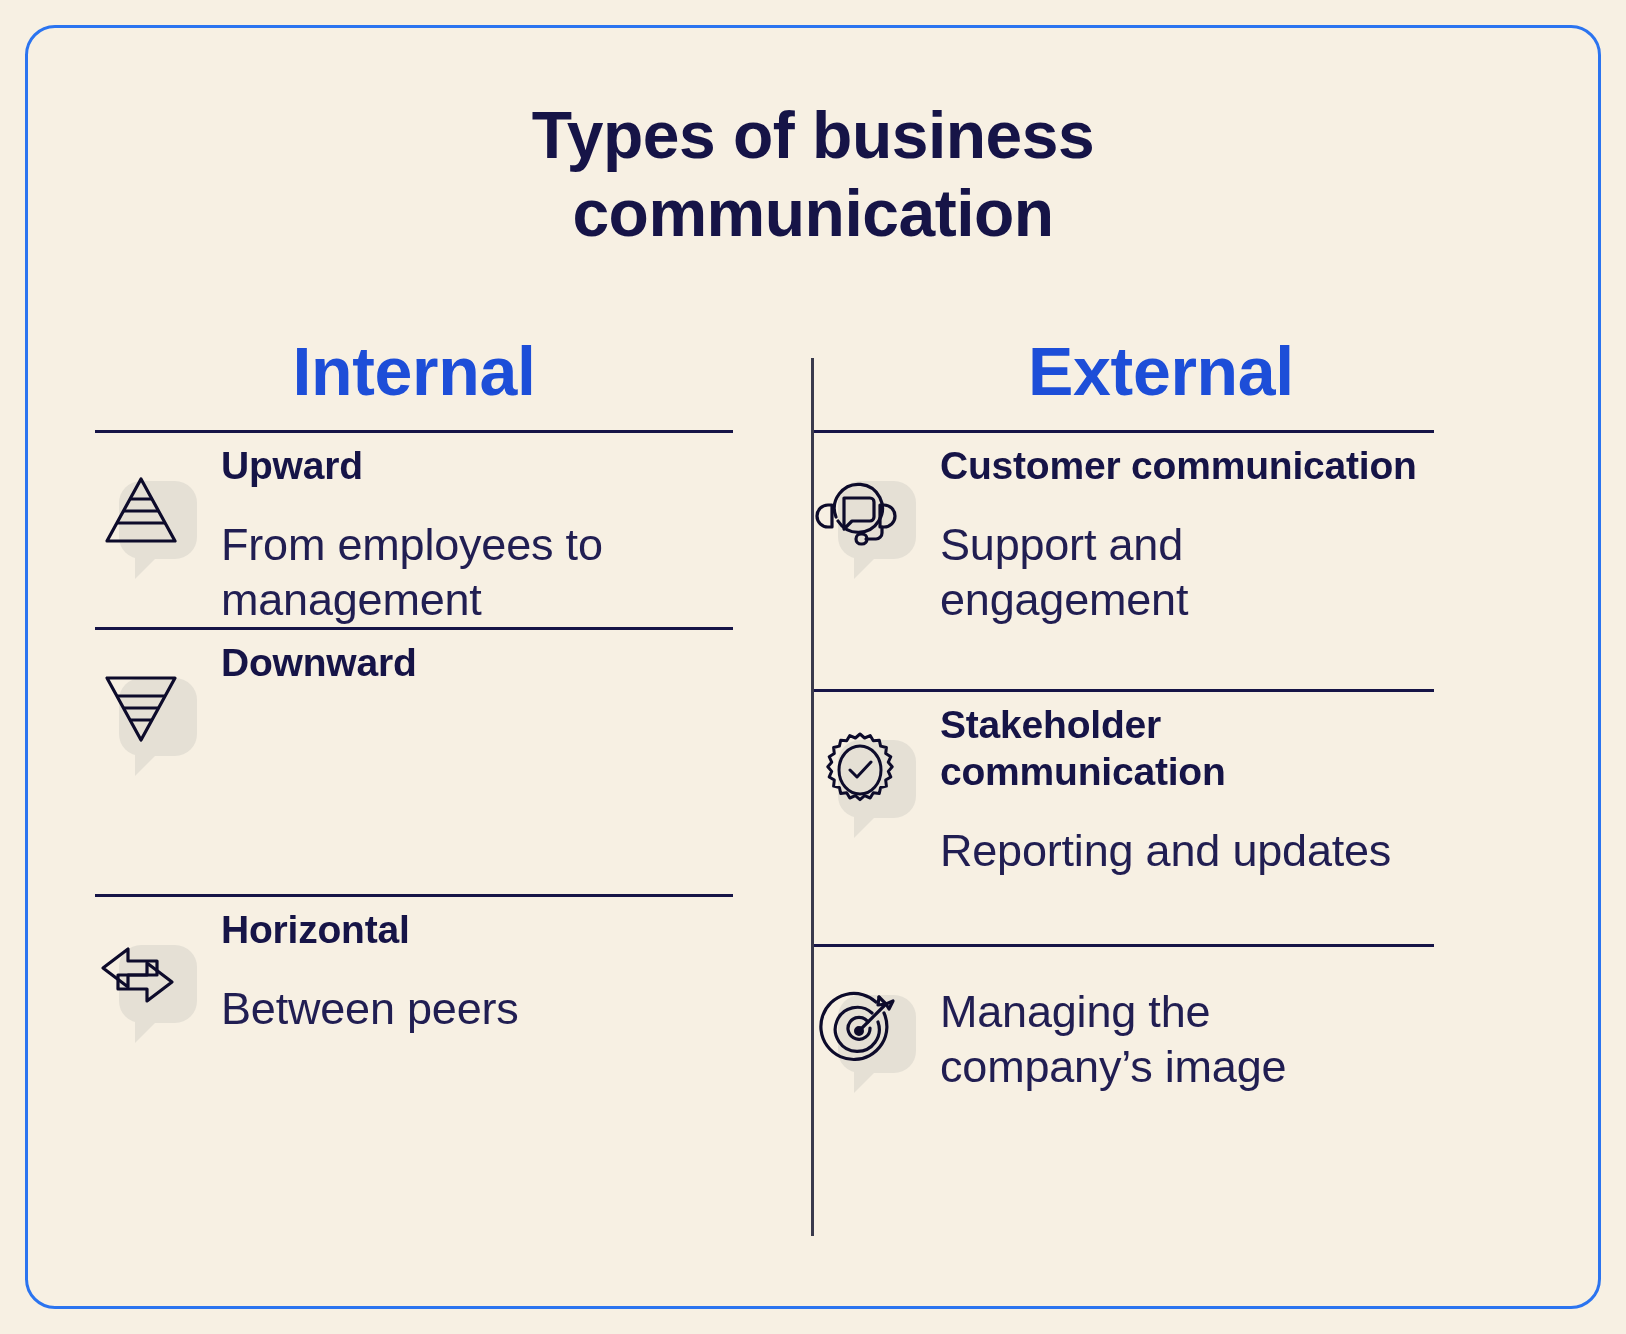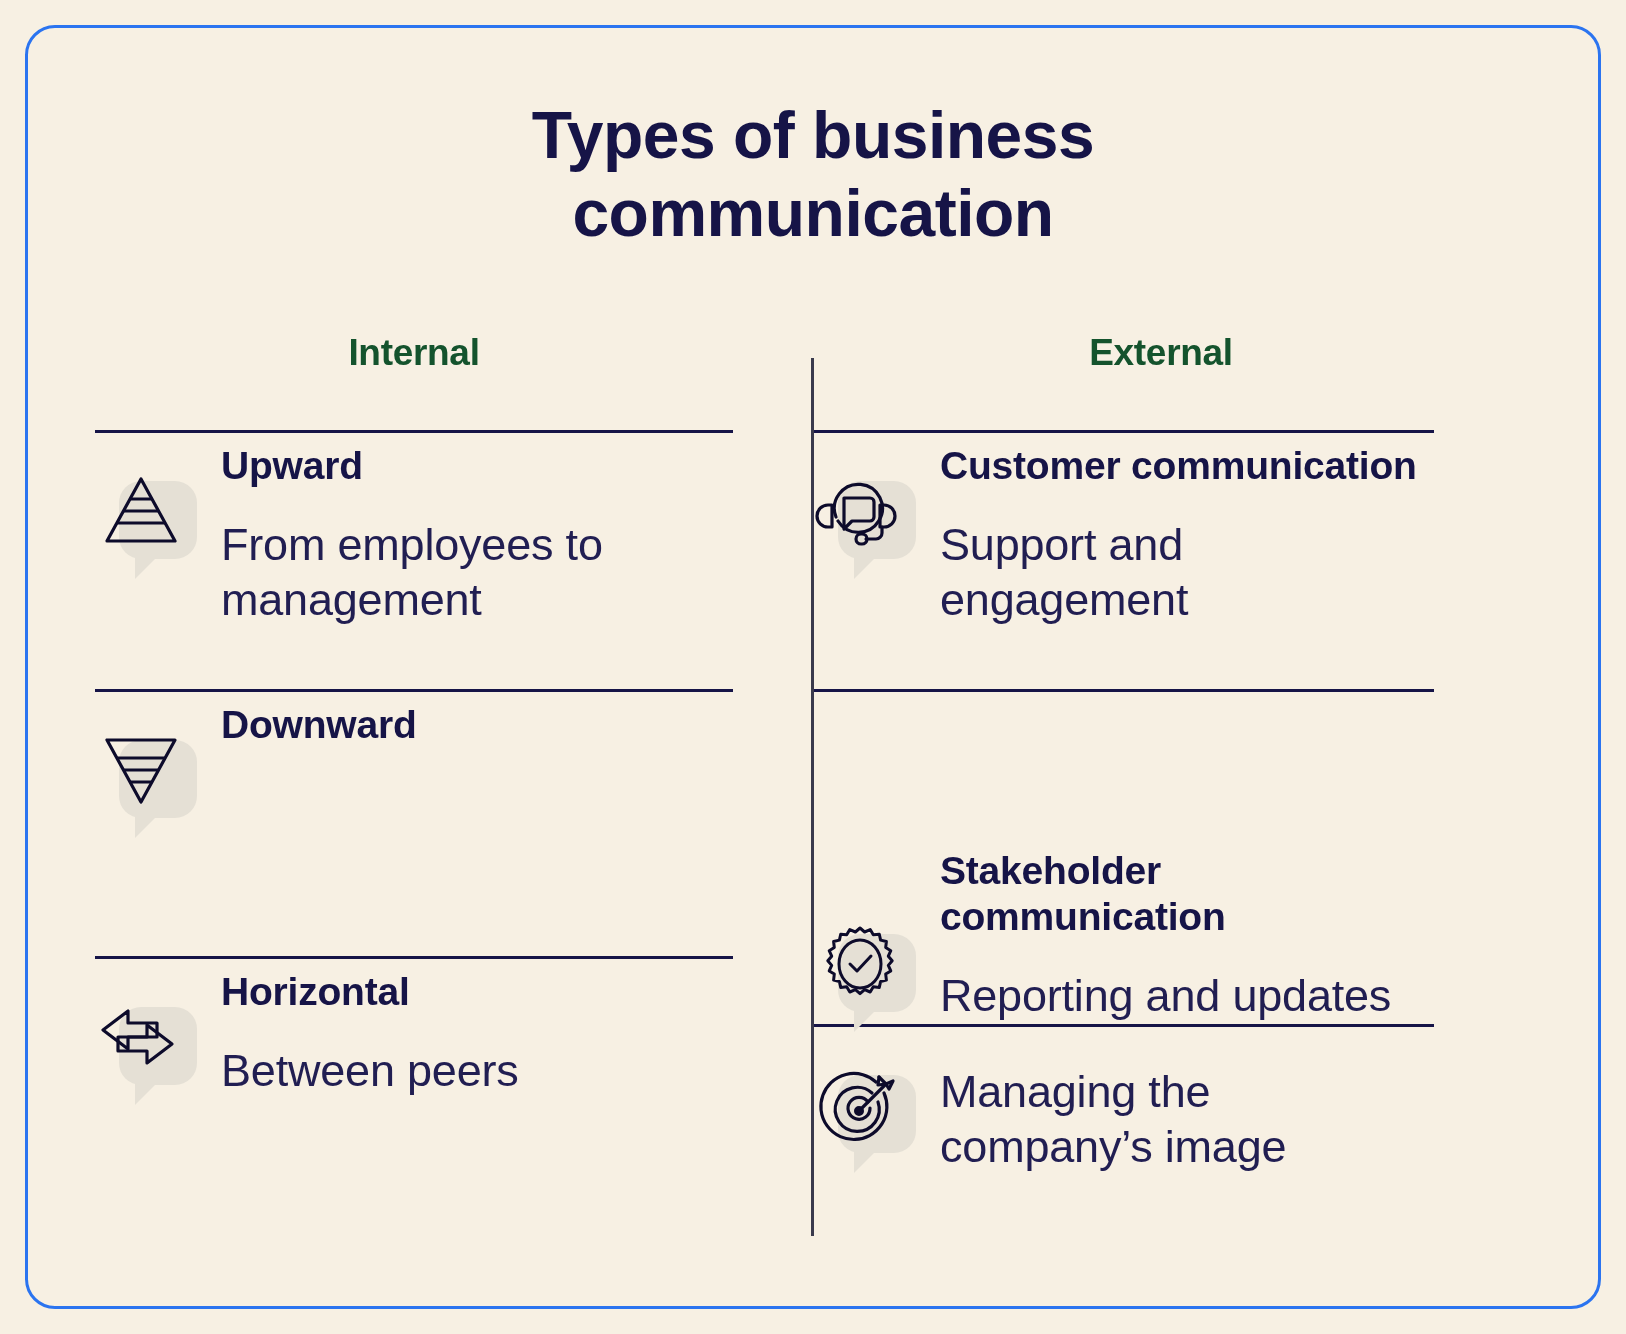--- a/index.html
+++ b/index.html
@@ -36,22 +36,22 @@
     font-size: 66px;
     font-weight: 700;
     line-height: 1.18;
     letter-spacing: -0.5px;
   }
   .title .line { display: block; }
 
   .col-head {
     position: absolute;
     top: 332px;
-    color: #14532d;
-    font-size: 37px;
+    color: #1d4ed8;
+    font-size: 68px;
     font-weight: 700;
     letter-spacing: -0.3px;
   }
   .col-head.internal { left: 95px; width: 638px; text-align: center; }
   .col-head.external { left: 851px; width: 620px; text-align: center; }
 
   .vdivider {
     position: absolute;
     left: 811px;
     top: 358px;
@@ -123,25 +123,25 @@
   }
   .item-desc {
     color: #211E52;
     font-size: 45px;
     font-weight: 400;
     line-height: 1.22;
     margin-top: 28px;
     letter-spacing: -0.2px;
   }
 
-  .row-internal-1 { height: 256px; justify-content: space-between; }
+  .row-internal-1 { height: 194px; justify-content: space-between; }
   .row-internal-2 { height: 264px; }
   .row-internal-3 { height: 230px; }
   .row-external-1 { height: 256px; }
-  .row-external-2 { height: 332px; align-items: flex-end; }
+  .row-external-2 { height: 252px; }
   .row-external-3 { height: 230px; }
 </style>
 </head>
 <body>
 
 <div class="page">
 
   <div class="frame"></div>
 
   <div class="title">

